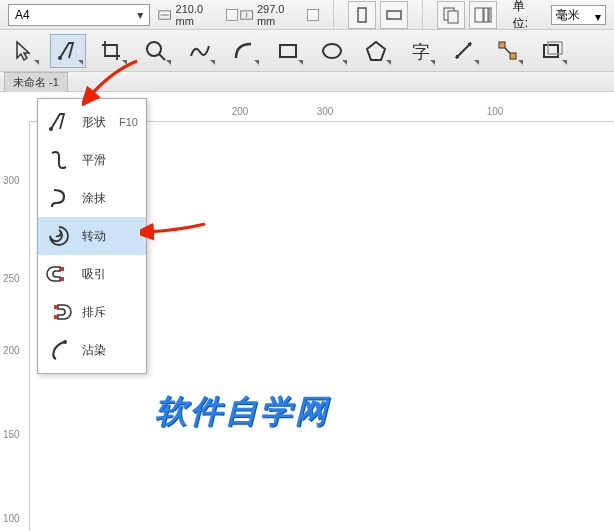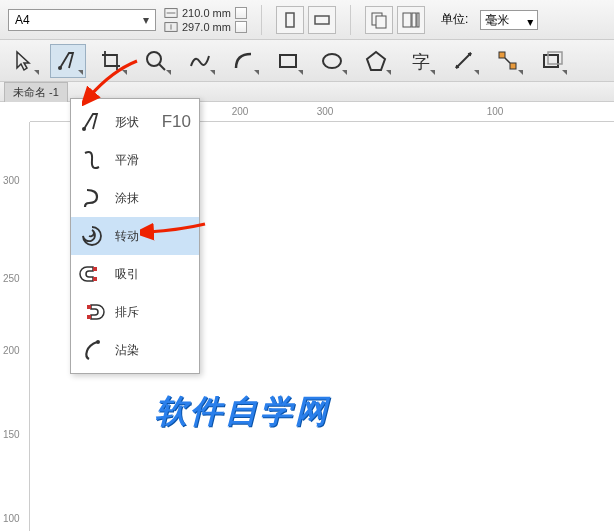--- a/index.html
+++ b/index.html
@@ -6,21 +6,21 @@
     body {
       font-family: "Microsoft YaHei", Arial, sans-serif;
       font-size: 12px;
       background: #fff;
       width: 614px;
       height: 531px;
       position: relative;
       overflow: hidden;
     }
     .top-toolbar {
-      height: 40px;
+      height: 30px;
       background: linear-gradient(#f7f7f7, #e8e8e8);
       border-bottom: 1px solid #ccc;
       display: flex;
       align-items: center;
       padding: 0 8px;
       gap: 8px;
     }
     .page-select {
       width: 148px;
       height: 22px;
@@ -28,21 +28,21 @@
       background: #fff;
       padding: 0 6px;
       font-size: 12px;
       display: flex;
       align-items: center;
       justify-content: space-between;
     }
     .page-select .chev { color:#444; }
     .size-block {
       display: flex;
-      flex-direction: column;
+      flex-direction: row;
       gap: 2px;
     }
     .size-row {
       display: flex;
       align-items: center;
       gap: 4px;
       font-size: 11px;
       color: #333;
     }
     .size-icon {
@@ -137,23 +137,23 @@
       color: #888;
       transform: translateY(-50%);
     }
     .canvas {
       position: absolute;
       left: 30px; top: 122px; right:0; bottom:0;
       background: #fff;
     }
     .flyout {
       position: absolute;
-      left: 70px;
+      left: 37px;
       top: 98px;
-      width: 130px;
+      width: 110px;
       background: #fff;
       border: 1px solid #aaa;
       box-shadow: 2px 2px 6px rgba(0,0,0,.2);
       padding: 4px 0;
       z-index: 50;
     }
     .flyout-item {
       display: flex;
       align-items: center;
       height: 38px;
@@ -162,21 +162,21 @@
       cursor: default;
     }
     .flyout-item.selected {
       background: #cbe2f7;
     }
     .flyout-item .ico {
       width: 26px; height: 26px;
       display:flex;align-items:center;justify-content:center;
     }
     .flyout-item .lbl { font-size: 12px; color:#333; }
-    .flyout-item .sc { font-size: 17px; color:#666; margin-left:auto;}
+    .flyout-item .sc { font-size: 11px; color:#666; margin-left:auto;}
     .arrow-red {
       position: absolute;
       z-index: 60;
     }
     .watermark {
       position: absolute;
       left: 155px; top: 390px;
       text-align: center;
       z-index: 5;
     }

